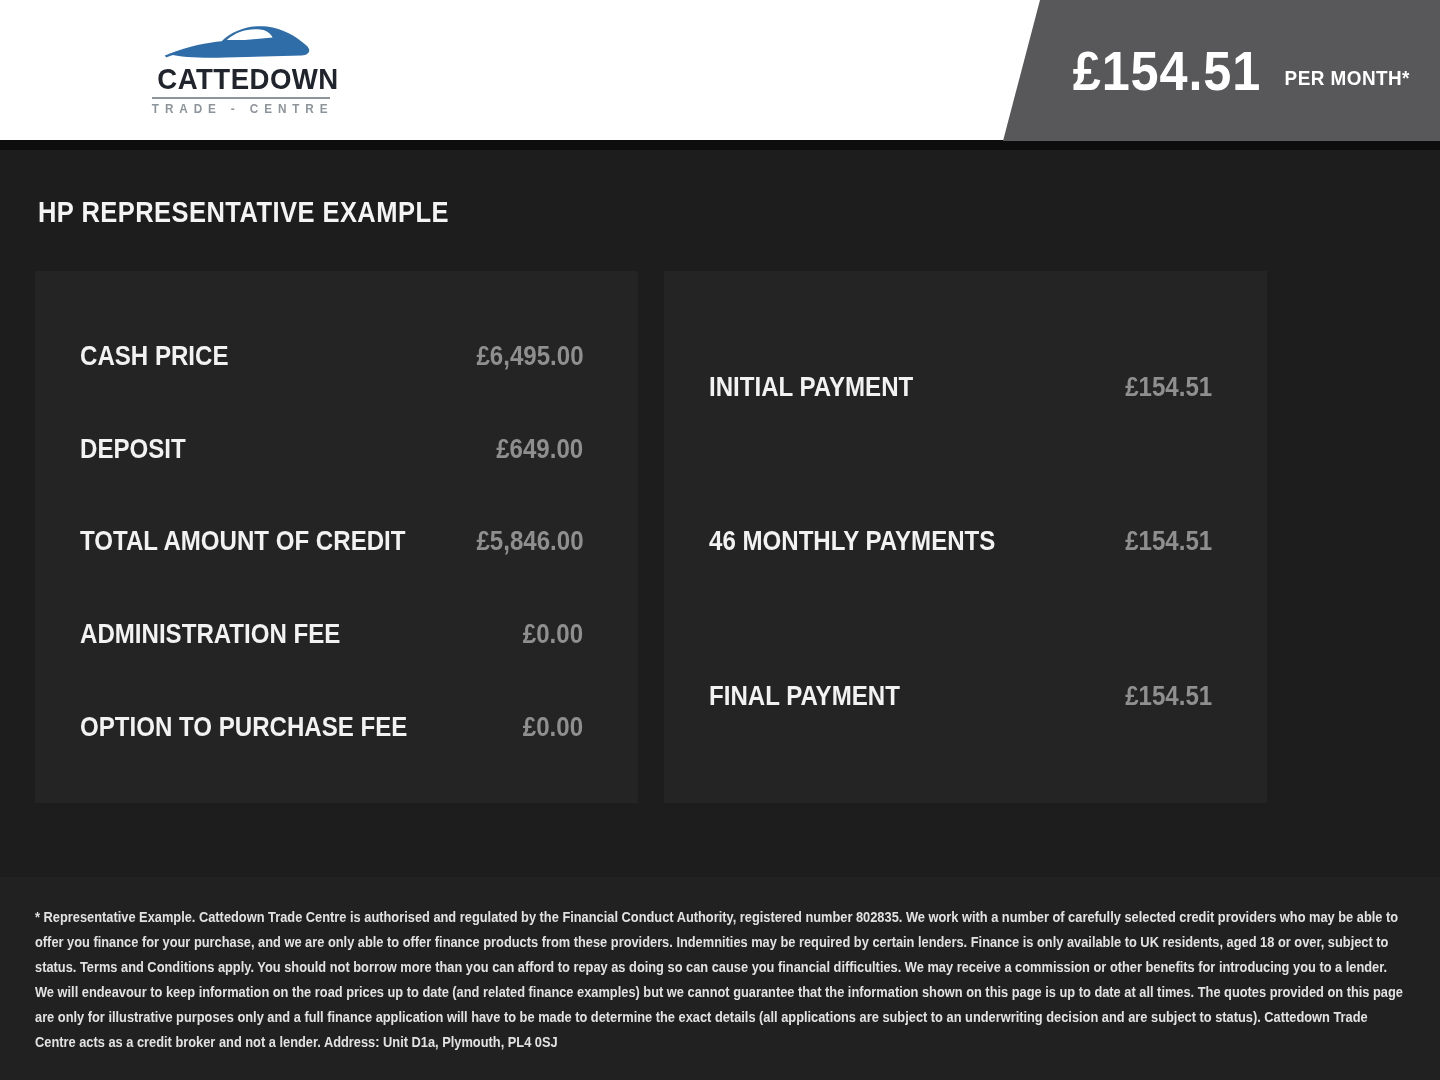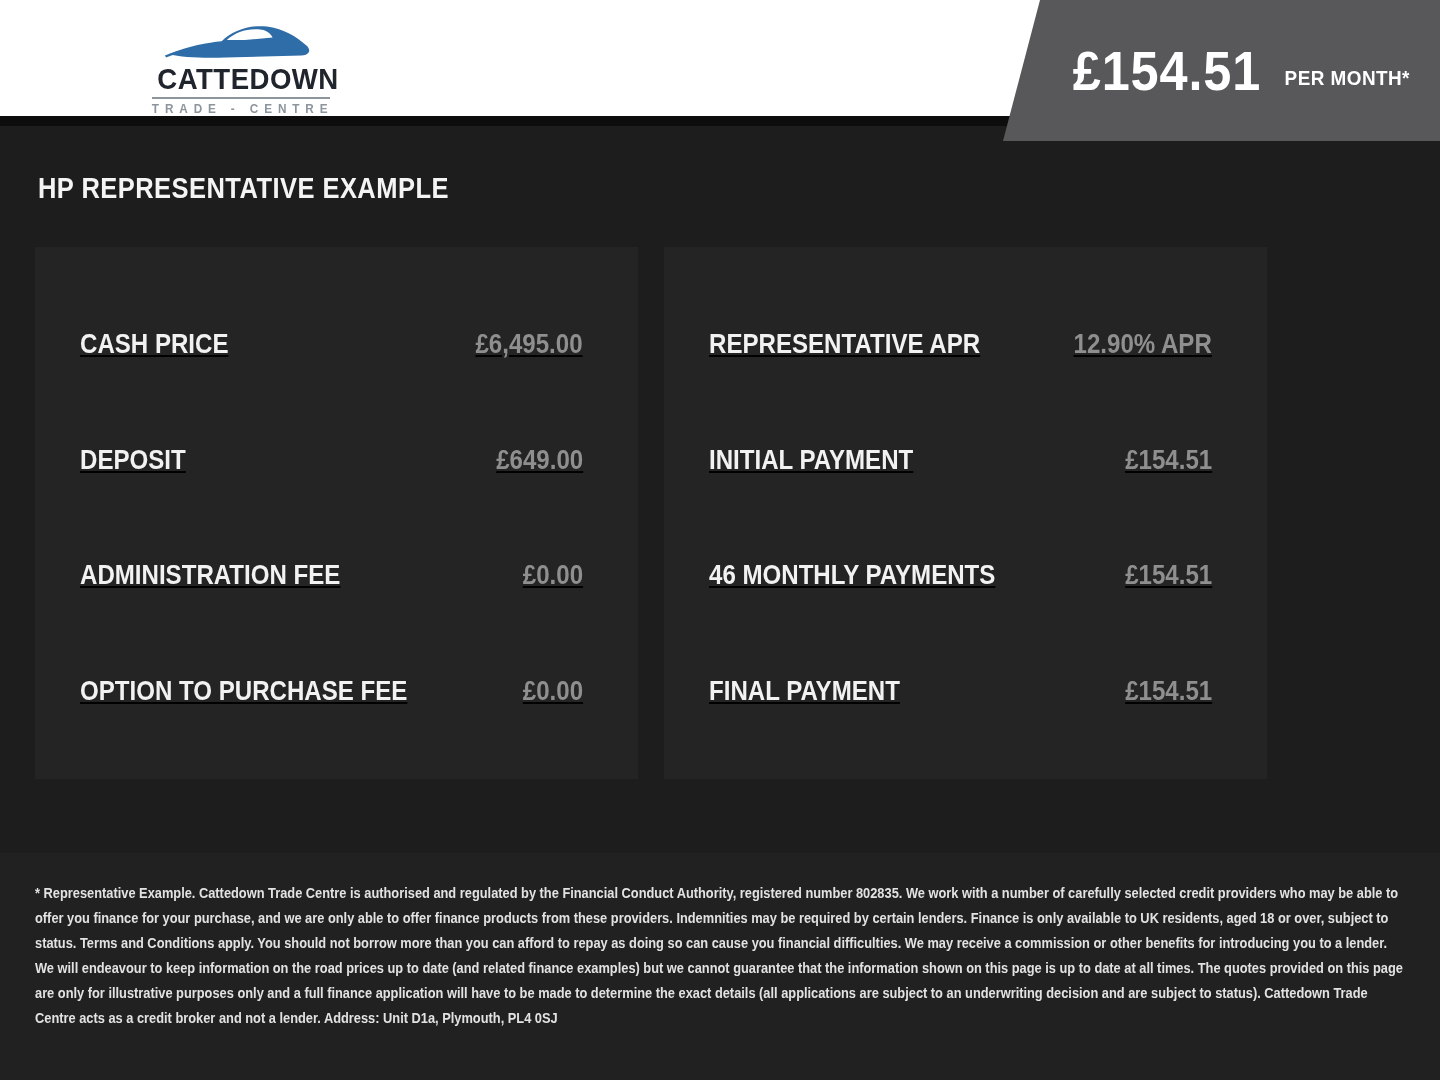--- a/index.html
+++ b/index.html
@@ -1,20 +1,20 @@
 <!DOCTYPE html>
 <html><head>
 <meta charset="utf-8">
 <style>
   * { margin:0; padding:0; box-sizing:border-box; }
   html,body { width:1440px; height:1080px; overflow:hidden; background:#1d1d1d;
               font-family:"Liberation Sans", sans-serif; }
 
   
-  .header { position:relative; width:1440px; height:116px; background:#ffffff; }
+  .header { position:relative; width:1440px; height:140px; background:#ffffff; }
   .logo { position:absolute; left:150px; top:22px; width:182px; text-align:center; }
   .logo svg { display:block; width:178px; height:40px; margin:0 auto; }
   .logo-title { font-size:30px; font-weight:700; color:#20242c; letter-spacing:.5px;
                 transform:scaleX(.92); transform-origin:center; white-space:nowrap; }
   .logo-rule { height:2px; background:#8d959c; margin:1px 2px 3px; }
   .logo-subtitle { font-size:12px; font-weight:700; color:#8d959c; letter-spacing:6px;
                    white-space:nowrap; transform:scaleX(.98); transform-origin:center; }
 
   .price-banner { position:absolute; right:0; top:0; width:440px; height:141px;
                   background:#58585a;
@@ -30,21 +30,21 @@
   .header-shadow { width:1440px; height:10px; background:#0d0d0d; }
 
   
   .main { width:1292px; height:681px; background:#1d1d1d; }
   .page-title { color:#f4f4f4; font-size:29px; font-weight:700; letter-spacing:.5px;
                 margin:46px 0 0 38px; transform:scaleX(.88); transform-origin:left center;
                 white-space:nowrap; }
 
   .panels { display:flex; gap:26px; margin:42px 25px 0 35px; }
   .panel { width:677px; height:532px; background:#242424;
-           padding:39px 55px 30px 45px; display:flex; flex-direction:column;text-decoration:underline; }
+           padding:39px 55px 30px 45px; display:flex; flex-direction:column; }
   .frow { flex:1; display:flex; align-items:center; justify-content:space-between; }
   .row-label { color:#f2f2f2; font-size:28px; font-weight:700; white-space:nowrap;
                transform:scaleX(.86); transform-origin:left center; }
   .row-value { color:#8f8f8f; font-size:28px; font-weight:700; white-space:nowrap;
                transform:scaleX(.86); transform-origin:right center; }
 
   
   .footer { width:1440px; height:248px; background:#212121; padding:27px 0 0 35px; }
   .disclaimer { width:1600px; color:#e2e2e2; font-size:15px; font-weight:700;
                 line-height:25px; transform:scaleX(.855); transform-origin:left top; }
@@ -82,38 +82,38 @@
   <div class="frow">
     <span class="row-label">CASH PRICE</span>
     <span class="row-value">£6,495.00</span>
   </div>
 
   <div class="frow">
     <span class="row-label">DEPOSIT</span>
     <span class="row-value">£649.00</span>
   </div>
 
+  <div class="frow">
+    <span class="row-label">TOTAL AMOUNT OF CREDIT</span>
+    <span class="row-value">£5,846.00</span>
+  </div>
 
 
   <div class="frow">
     <span class="row-label">ADMINISTRATION FEE</span>
     <span class="row-value">£0.00</span>
   </div>
 
   <div class="frow">
     <span class="row-label">OPTION TO PURCHASE FEE</span>
     <span class="row-value">£0.00</span>
   </div>
 </div>
     <div class="panel">
 
-  <div class="frow">
-    <span class="row-label">REPRESENTATIVE APR</span>
-    <span class="row-value">12.90% APR</span>
-  </div>
 
 
   <div class="frow">
     <span class="row-label">INITIAL PAYMENT</span>
     <span class="row-value">£154.51</span>
   </div>
 
   <div class="frow">
     <span class="row-label">46 MONTHLY PAYMENTS</span>
     <span class="row-value">£154.51</span>

